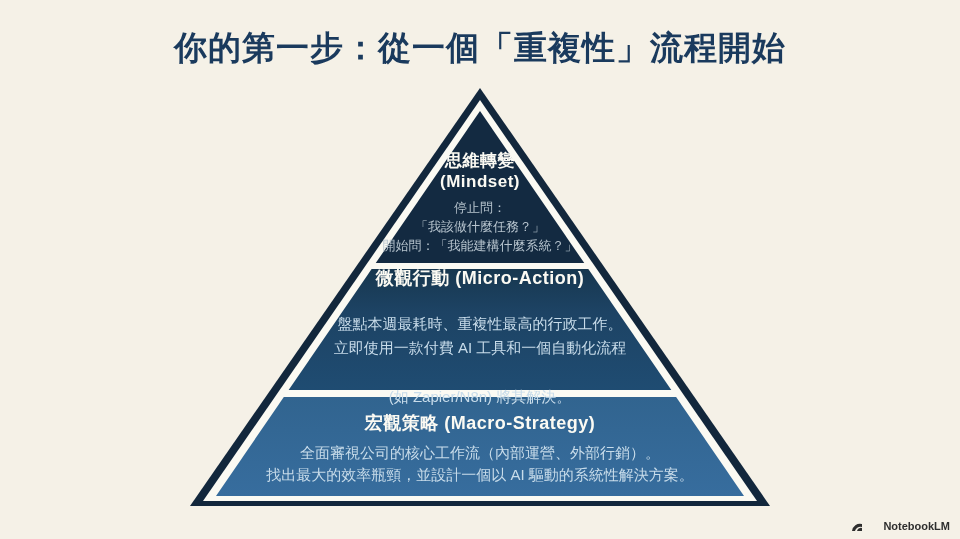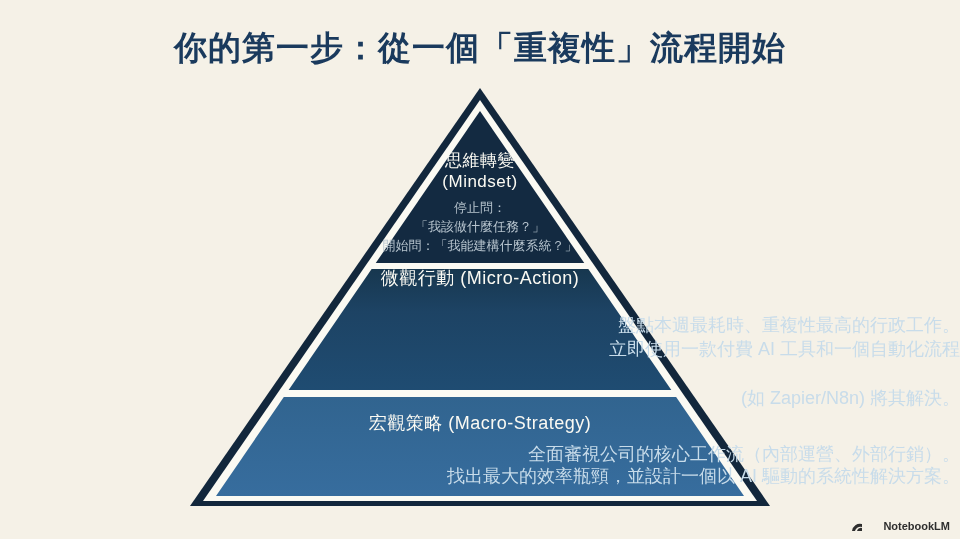--- a/index.html
+++ b/index.html
@@ -24,28 +24,28 @@
     color:#1a3a5d;
   }
   .pyr-svg{position:absolute;left:0;top:0;}
   .txt{
     position:absolute;left:0;right:0;
     text-align:center;
     line-height:1.2;
     white-space:nowrap;
   }
   .tier-heading{
-    font-weight:400;
+    font-weight:700;
     font-size:18px;
     color:#fbfaf3;
     letter-spacing:.5px;
   }
   .t1-heading{font-size:17px;}
   .t1-body{font-size:13px;color:#b7c4ce;}
-  .t2-body,.t3-body{font-size:18px;color:#c8dcea;text-align:right;}
+  .t2-body,.t3-body{font-size:15px;color:#c8dcea;}
   .t1-h{top:151px;}
   .t1-sub{top:172px;}
   .t1-l1{top:200px;}
   .t1-l2{top:219px;}
   .t1-l3{top:238px;}
   .t2-h{top:268px;}
   .t2-l1{top:315px;}
   .t2-l2{top:339px;}
   .t2-l3{top:360px;margin-top:28px;}
   .t3-h{top:413px;}

